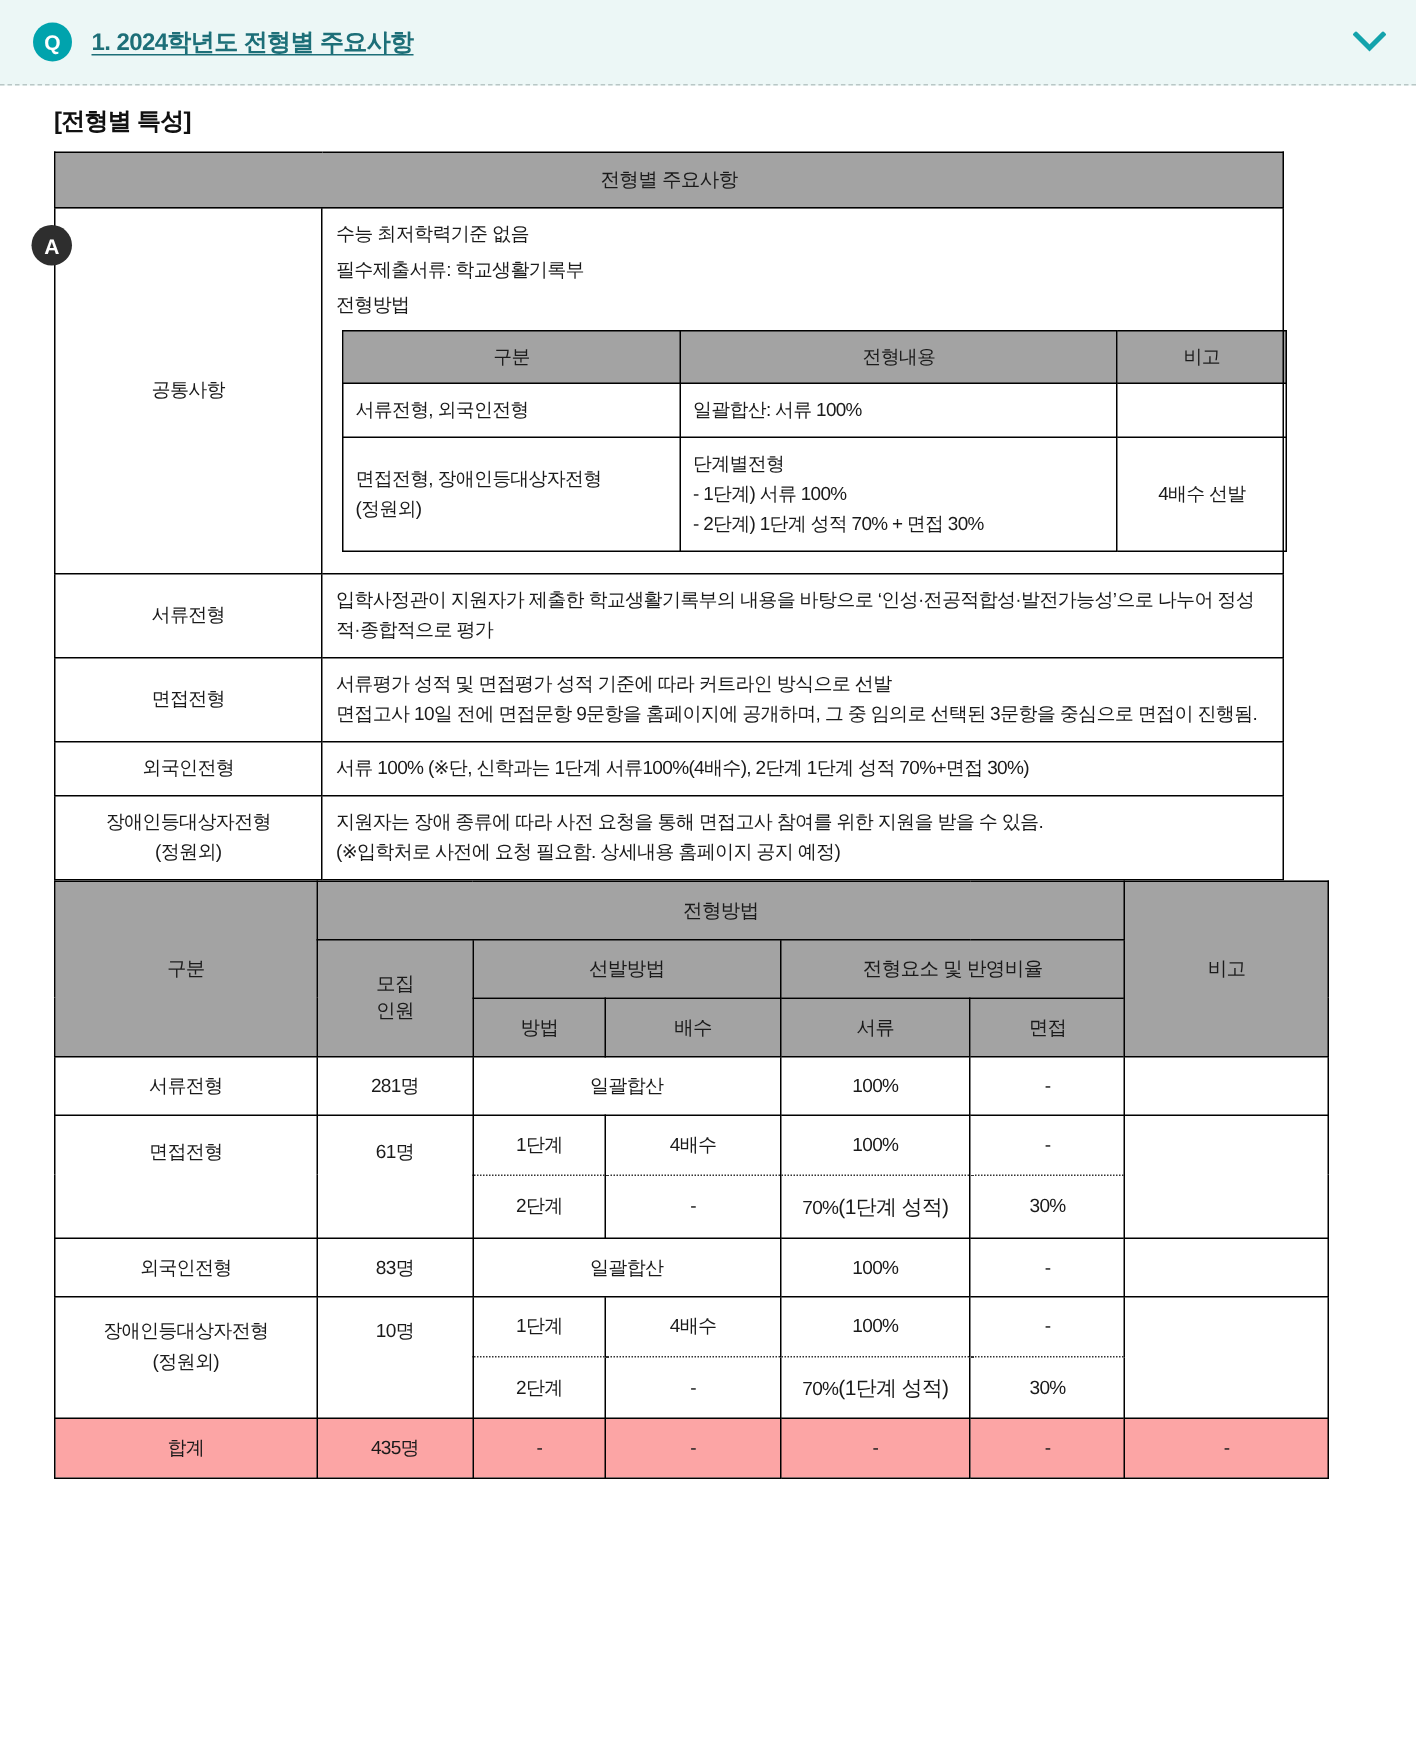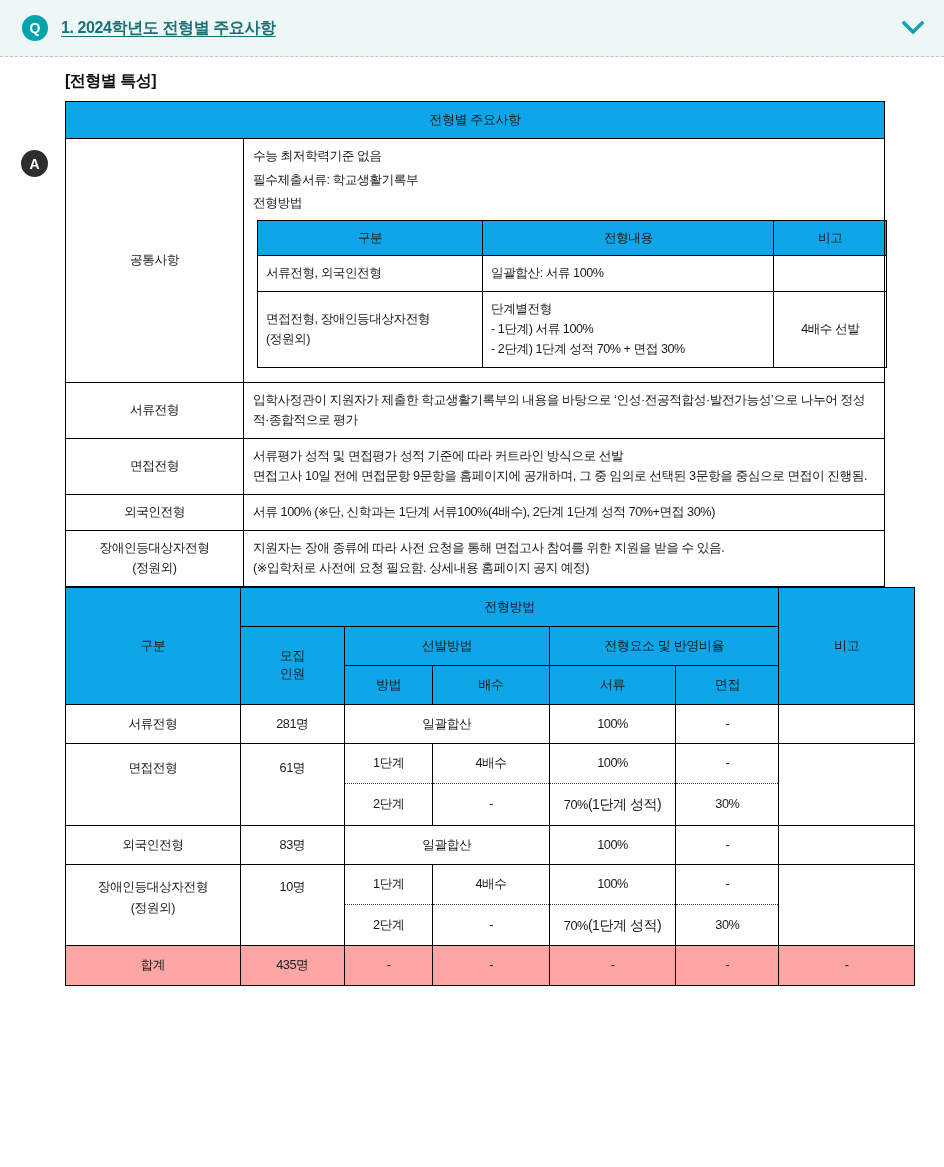--- a/index.html
+++ b/index.html
@@ -66,21 +66,21 @@
     left: 21px; top: 93px;
     width: 27px; height: 27px;
     border-radius: 50%;
     background: #2e2e2e;
     color: #ffffff;
     font-size: 14px;
     font-weight: bold;
     display: flex; align-items: center; justify-content: center;
   }
   .content {
-    padding-left: 65px;
+    padding-left: 36px;
     padding-right: 24px;
   }
   .sec-title {
     font-size: 16px;
     font-weight: bold;
     color: #111;
     letter-spacing: -0.5px;
     margin: 0 0 9px 0;
   }
   .sec-title.second { margin-top: 24px; }
@@ -93,21 +93,21 @@
   }
   table.outer1 { width: 820px; }
   table.outer2 { width: 850px; }
   table.outer1 > tbody > tr > td,
   table.outer1 > tbody > tr > th,
   table.outer2 > tbody > tr > td,
   table.outer2 > tbody > tr > th {
     border: 1px solid #000;
   }
   th {
-    background: #0ea5e9;
+    background: #a3a3a3;
     font-weight: normal;
     font-size: 13px;
     text-align: center;
     letter-spacing: -0.4px;
     padding: 9px 4px;
   }
   td {
     font-size: 12.7px;
     letter-spacing: -0.45px;
     vertical-align: middle;

